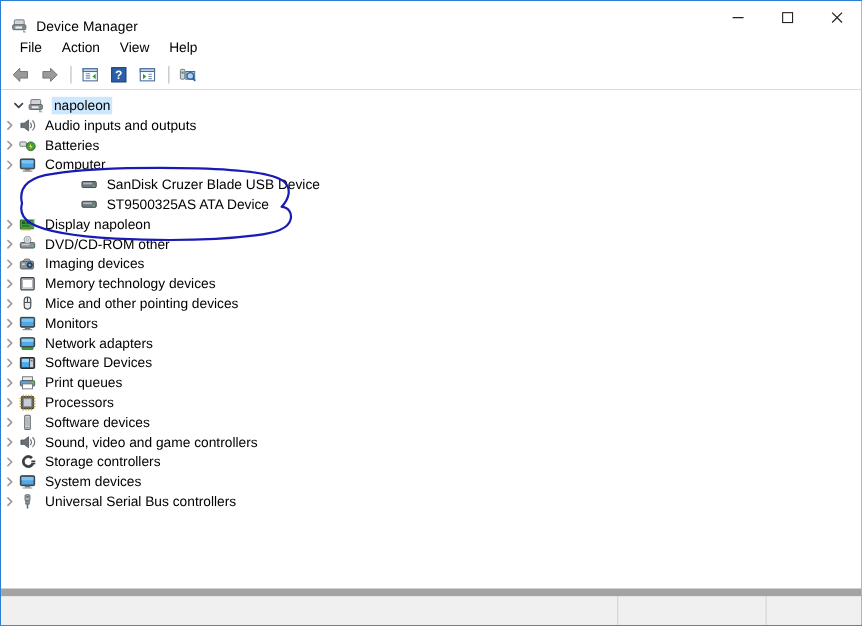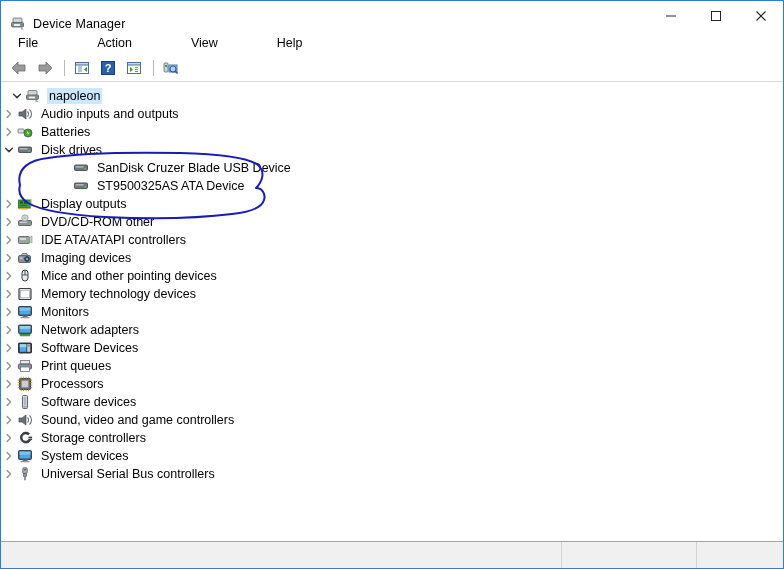--- a/index.html
+++ b/index.html
@@ -68,21 +68,20 @@
   .cap-glyph { display:block; }
 
   
   #menubar {
     height: 24px;
     min-height: 24px;
     display: flex;
     align-items: center;
     padding-left: 8px;
     background: #ffffff;
-    gap: 41px;
   }
   .menu-item {
     padding: 2px 9px;
     font-size: 12.5px;
     color: #000;
     white-space: nowrap;
   }
 
   
   #toolbar {
@@ -107,21 +106,21 @@
     background: #b9b9b9;
     margin: 0 5px;
   }
 
   
   #content {
     flex: 1 1 auto;
     position: relative;
     background: #ffffff;
     overflow: hidden;
-    border-bottom: 1px solid #a3a3a3;
+    border-bottom: 7px solid #a3a3a3;
   }
   #tree {
     position: absolute;
     left: 0; top: 5px;
     width: 100%;
   }
   .tree-row {
     height: 18px;
     display: flex;
     align-items: center;
@@ -317,29 +316,31 @@
               <rect x="1" y="5" width="6" height="4" rx="0.8" fill="#d8dde1" stroke="#6b7076" stroke-width="0.8"></rect>
               <rect x="7" y="6" width="1.3" height="2" fill="#6b7076"></rect>
               <circle cx="11" cy="9" r="4" fill="#3f9e3f" stroke="#2a6e2a" stroke-width="0.8"></circle>
               <path d="M11 6.5 l-1.5 3 h1.6 l-1 2.6 2.6-3.3 h-1.6 z" fill="#ffe24d"></path>
             </svg></span>
           <span class="row-label">Batteries</span>
         </div>
         <div class="tree-row depth-1">
           <span class="twisty">
             <svg width="10" height="10" viewBox="0 0 10 10">
-              <path d="M1.6 3.2 L5 6.6 L8.4 3.2" fill="none" stroke="#3b4046" stroke-width="1.5" stroke-linecap="round" stroke-linejoin="round"></path>
-            </svg>
-          </span>
-          <span class="row-icon"><svg width="16" height="16" viewBox="0 0 16 16">
-              <rect x="1.5" y="5" width="13" height="5.5" rx="1" fill="#70777d" stroke="#464c51" stroke-width="0.9"></rect>
-              <rect x="2.6" y="6" width="8" height="1.6" fill="#aeb5bb"></rect>
-              <circle cx="12.3" cy="9" r="0.9" fill="#3fd23f"></circle>
-            </svg></span>
-          <span class="row-label">Disk drives</span>
+              <path d="M3.2 1.6 L6.6 5 L3.2 8.4" fill="none" stroke="#9a9a9a" stroke-width="1.5" stroke-linecap="round" stroke-linejoin="round"></path>
+            </svg>
+          </span>
+          <span class="row-icon"><svg width="16" height="16" viewBox="0 0 16 16">
+              <rect x="1.5" y="2.5" width="13" height="9" rx="1" fill="#4b5459" stroke="#333a3e" stroke-width="0.9"></rect>
+              <rect x="2.6" y="3.6" width="10.8" height="6.8" fill="#4fa8e8"></rect>
+              <rect x="2.6" y="3.6" width="10.8" height="3" fill="#7cc4f2"></rect>
+              <rect x="5.5" y="11.5" width="5" height="1.6" fill="#6b7076"></rect>
+              <rect x="3.5" y="13.1" width="9" height="1.1" rx="0.5" fill="#8b9198"></rect>
+            </svg></span>
+          <span class="row-label">Computer</span>
         </div>
         <div class="tree-row depth-2">
           <span class="twisty"></span>
           <span class="row-icon"><svg width="16" height="16" viewBox="0 0 16 16">
               <rect x="1.5" y="5" width="13" height="5.5" rx="1" fill="#70777d" stroke="#464c51" stroke-width="0.9"></rect>
               <rect x="2.6" y="6" width="8" height="1.6" fill="#aeb5bb"></rect>
               <circle cx="12.3" cy="9" r="0.9" fill="#3fd23f"></circle>
             </svg></span>
           <span class="row-label">SanDisk Cruzer Blade USB Device</span>
         </div>
@@ -359,21 +360,21 @@
             </svg>
           </span>
           <span class="row-icon"><svg width="16" height="16" viewBox="0 0 16 16">
               <rect x="1.5" y="4" width="12" height="8" fill="#3f9e3f" stroke="#2a6e2a" stroke-width="0.9"></rect>
               <rect x="3" y="5.3" width="3" height="2.4" fill="#1f5d1f"></rect>
               <rect x="7" y="5.3" width="3" height="2.4" fill="#1f5d1f"></rect>
               <rect x="3" y="8.6" width="7" height="1.6" fill="#2a7a2a"></rect>
               <path d="M13.5 4 l1.5 -1.5 v8 l-1.5 1.5 z" fill="#c9ced3"></path>
               <rect x="2" y="12" width="9" height="1.4" fill="#d8a62a"></rect>
             </svg></span>
-          <span class="row-label">Display outputs</span>
+          <span class="row-label">Display napoleon</span>
         </div>
         <div class="tree-row depth-1">
           <span class="twisty">
             <svg width="10" height="10" viewBox="0 0 10 10">
               <path d="M3.2 1.6 L6.6 5 L3.2 8.4" fill="none" stroke="#9a9a9a" stroke-width="1.5" stroke-linecap="round" stroke-linejoin="round"></path>
             </svg>
           </span>
           <span class="row-icon"><svg width="16" height="16" viewBox="0 0 16 16">
               <rect x="1.5" y="6.5" width="13" height="5" rx="1" fill="#8b9198" stroke="#565b60" stroke-width="0.9"></rect>
               <rect x="2.8" y="7.6" width="7" height="1.4" fill="#c9ced3"></rect>
@@ -383,66 +384,52 @@
             </svg></span>
           <span class="row-label">DVD/CD-ROM other</span>
         </div>
         <div class="tree-row depth-1">
           <span class="twisty">
             <svg width="10" height="10" viewBox="0 0 10 10">
               <path d="M3.2 1.6 L6.6 5 L3.2 8.4" fill="none" stroke="#9a9a9a" stroke-width="1.5" stroke-linecap="round" stroke-linejoin="round"></path>
             </svg>
           </span>
           <span class="row-icon"><svg width="16" height="16" viewBox="0 0 16 16">
-              <rect x="1.5" y="4.5" width="11" height="7" rx="1" fill="#9aa6a0" stroke="#5c655f" stroke-width="0.9"></rect>
-              <rect x="3" y="6" width="6" height="2" fill="#d3dad6"></rect>
-              <circle cx="10.6" cy="9.6" r="0.9" fill="#3fd23f"></circle>
-              <path d="M12.5 5.5 l2.5 -1.5 v7 l-2.5 -1.5 z" fill="#c9ced3" stroke="#8b9198" stroke-width="0.6"></path>
-            </svg></span>
-          <span class="row-label">IDE ATA/ATAPI controllers</span>
-        </div>
-        <div class="tree-row depth-1">
-          <span class="twisty">
-            <svg width="10" height="10" viewBox="0 0 10 10">
-              <path d="M3.2 1.6 L6.6 5 L3.2 8.4" fill="none" stroke="#9a9a9a" stroke-width="1.5" stroke-linecap="round" stroke-linejoin="round"></path>
-            </svg>
-          </span>
-          <span class="row-icon"><svg width="16" height="16" viewBox="0 0 16 16">
               <rect x="1.5" y="5.5" width="12" height="7" rx="1.2" fill="#8b9198" stroke="#565b60" stroke-width="0.9"></rect>
               <path d="M4 5.5 l1.5 -2 h4 l1.5 2 z" fill="#aeb5bb" stroke="#565b60" stroke-width="0.7"></path>
               <circle cx="10" cy="9" r="2.4" fill="#2f4f6f" stroke="#1d3549" stroke-width="0.8"></circle>
               <circle cx="10" cy="9" r="1" fill="#7cc4f2"></circle>
               <rect x="3" y="7.5" width="2.5" height="1.4" fill="#d3dad6"></rect>
             </svg></span>
           <span class="row-label">Imaging devices</span>
         </div>
         <div class="tree-row depth-1">
           <span class="twisty">
             <svg width="10" height="10" viewBox="0 0 10 10">
               <path d="M3.2 1.6 L6.6 5 L3.2 8.4" fill="none" stroke="#9a9a9a" stroke-width="1.5" stroke-linecap="round" stroke-linejoin="round"></path>
             </svg>
           </span>
           <span class="row-icon"><svg width="16" height="16" viewBox="0 0 16 16">
+              <rect x="2" y="2.5" width="12" height="11" rx="1" fill="#e8ebed" stroke="#3b4046" stroke-width="1.2"></rect>
+              <rect x="3.6" y="4.2" width="8.8" height="7.6" fill="#ffffff" stroke="#9aa0a6" stroke-width="0.7"></rect>
+            </svg></span>
+          <span class="row-label">Memory technology devices</span>
+        </div>
+        <div class="tree-row depth-1">
+          <span class="twisty">
+            <svg width="10" height="10" viewBox="0 0 10 10">
+              <path d="M3.2 1.6 L6.6 5 L3.2 8.4" fill="none" stroke="#9a9a9a" stroke-width="1.5" stroke-linecap="round" stroke-linejoin="round"></path>
+            </svg>
+          </span>
+          <span class="row-icon"><svg width="16" height="16" viewBox="0 0 16 16">
               <path d="M5 5 a3 3 0 0 1 6 0 v5 a3 3 0 0 1 -6 0 z" fill="#e8ebed" stroke="#3b4046" stroke-width="1"></path>
               <line x1="8" y1="2.2" x2="8" y2="7" stroke="#3b4046" stroke-width="0.9"></line>
               <line x1="5" y1="7" x2="11" y2="7" stroke="#3b4046" stroke-width="0.8"></line>
             </svg></span>
           <span class="row-label">Mice and other pointing devices</span>
-        </div>
-        <div class="tree-row depth-1">
-          <span class="twisty">
-            <svg width="10" height="10" viewBox="0 0 10 10">
-              <path d="M3.2 1.6 L6.6 5 L3.2 8.4" fill="none" stroke="#9a9a9a" stroke-width="1.5" stroke-linecap="round" stroke-linejoin="round"></path>
-            </svg>
-          </span>
-          <span class="row-icon"><svg width="16" height="16" viewBox="0 0 16 16">
-              <rect x="2" y="2.5" width="12" height="11" rx="1" fill="#e8ebed" stroke="#3b4046" stroke-width="1.2"></rect>
-              <rect x="3.6" y="4.2" width="8.8" height="7.6" fill="#ffffff" stroke="#9aa0a6" stroke-width="0.7"></rect>
-            </svg></span>
-          <span class="row-label">Memory technology devices</span>
         </div>
         <div class="tree-row depth-1">
           <span class="twisty">
             <svg width="10" height="10" viewBox="0 0 10 10">
               <path d="M3.2 1.6 L6.6 5 L3.2 8.4" fill="none" stroke="#9a9a9a" stroke-width="1.5" stroke-linecap="round" stroke-linejoin="round"></path>
             </svg>
           </span>
           <span class="row-icon"><svg width="16" height="16" viewBox="0 0 16 16">
               <rect x="1.5" y="2.5" width="13" height="9" rx="1" fill="#4b5459" stroke="#333a3e" stroke-width="0.9"></rect>
               <rect x="2.6" y="3.6" width="10.8" height="6.8" fill="#4fa8e8"></rect>

